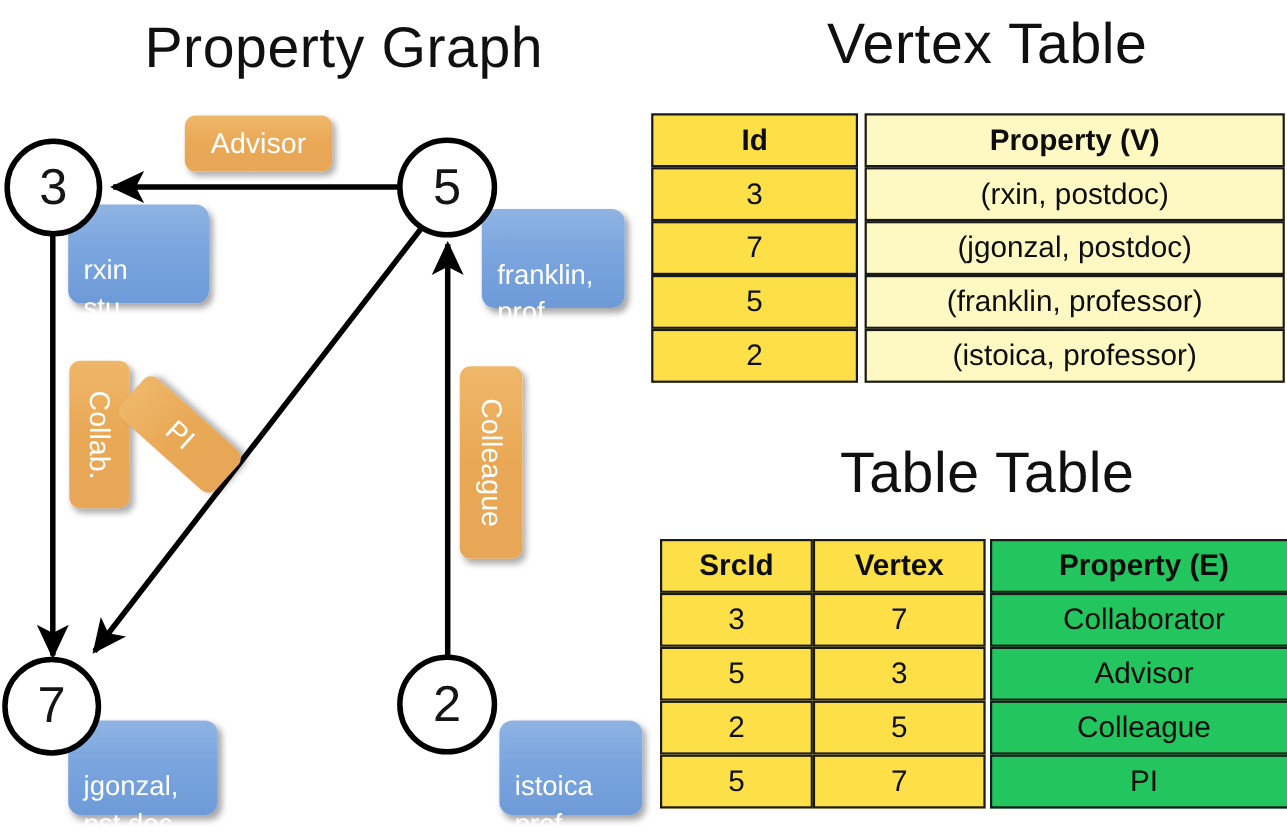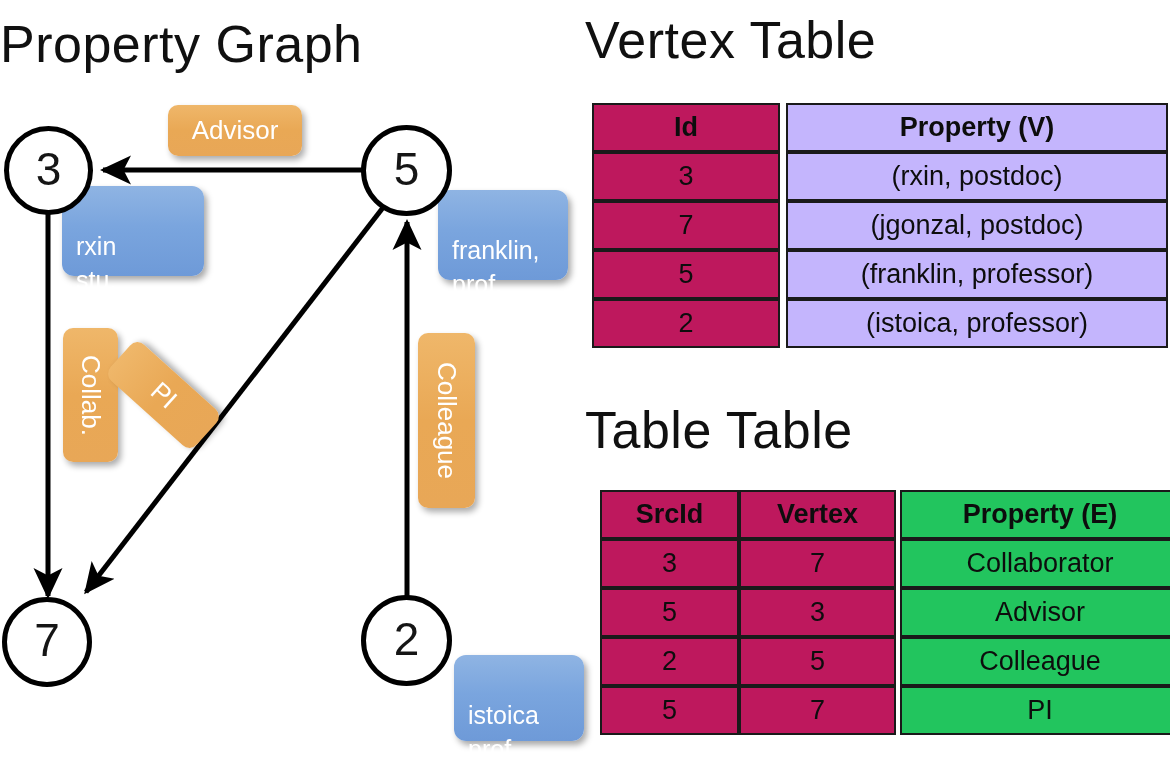--- a/index.html
+++ b/index.html
@@ -18,21 +18,22 @@
 
   
   .big-title {
     position: absolute;
     font-family: "Liberation Sans", sans-serif;
     font-weight: 300;
     font-size: 52px;
     letter-spacing: 0.5px;
     color: #101010;
     white-space: nowrap;
-    text-align: left;
+    text-align: center;
+    margin-left: 20px;
   }
   #title-property-graph { left: 0px;   top: 14px;  width: 585px; }
   #title-vertex-table   { left: 585px; top: 10px;  width: 585px; }
   #title-edge-table     { left: 585px; top: 400px; width: 585px; }
 
   
   #graph-panel {
     position: absolute;
     left: 0; top: 0;
     width: 585px; height: 760px;
@@ -121,22 +122,22 @@
     height: 49px;
     padding: 0 4px;
     box-sizing: border-box;
     overflow: hidden;
     white-space: nowrap;
   }
   .data-table th {
     font-weight: 700;
     font-size: 27px;
   }
-  .col-plain { background: #be185d; }
-  .col-vprop { background: #c4b5fd; }
+  .col-plain { background: #fde047; }
+  .col-vprop { background: #fef9c3; }
   .col-eprop { background: #22c55e; }
   .gapcol { border: none !important; background: transparent !important; padding: 0 !important; }
 
   #vertex-table { left: 592px; top: 103px; width: 576px; }
   #edge-table   { left: 588px; top: 490px; width: 580px; padding-left: 12px; }
 </style>
 </head>
 <body>
 
 <div class="big-title" id="title-property-graph">Property Graph</div>
@@ -172,30 +173,34 @@
   </div>
 
   <div class="edge-label diagonal" id="label-pi" style="left:139px; top:337px; width:49px; height:116px; transform: rotate(-48deg);">
     <span>PI</span>
   </div>
 
   <div class="edge-label vertical" id="label-colleague" style="left:418px; top:333px; width:57px; height:175px;">
     <span>Colleague</span>
   </div>
 
-  <div class="prop-box" id="prop-rxin" style="left:62px; top:186px; width:142px; height:90px;">
+  <div class="prop-box" id="prop-rxin" style="left:62px; top:186px; width:128px; height:90px;">
     <span>rxin
 stu.</span>
   </div>
 
   <div class="prop-box" id="prop-franklin" style="left:438px; top:190px; width:130px; height:90px;">
     <span>franklin,
 prof.</span>
   </div>
 
+  <div class="prop-box" id="prop-jgonzal" style="left:62px; top:655px; width:136px; height:86px;">
+    <span>jgonzal,
+pst.doc.</span>
+  </div>
 
   <div class="prop-box" id="prop-istoica" style="left:425px; top:655px; width:130px; height:86px;margin-left:29px;">
     <span>istoica
 prof.</span>
   </div>
 
   <div class="vertex-circle" id="vertex-3" style="left:4px; top:126px; width:89px; height:89px;">
     <span>3</span>
   </div>
 

